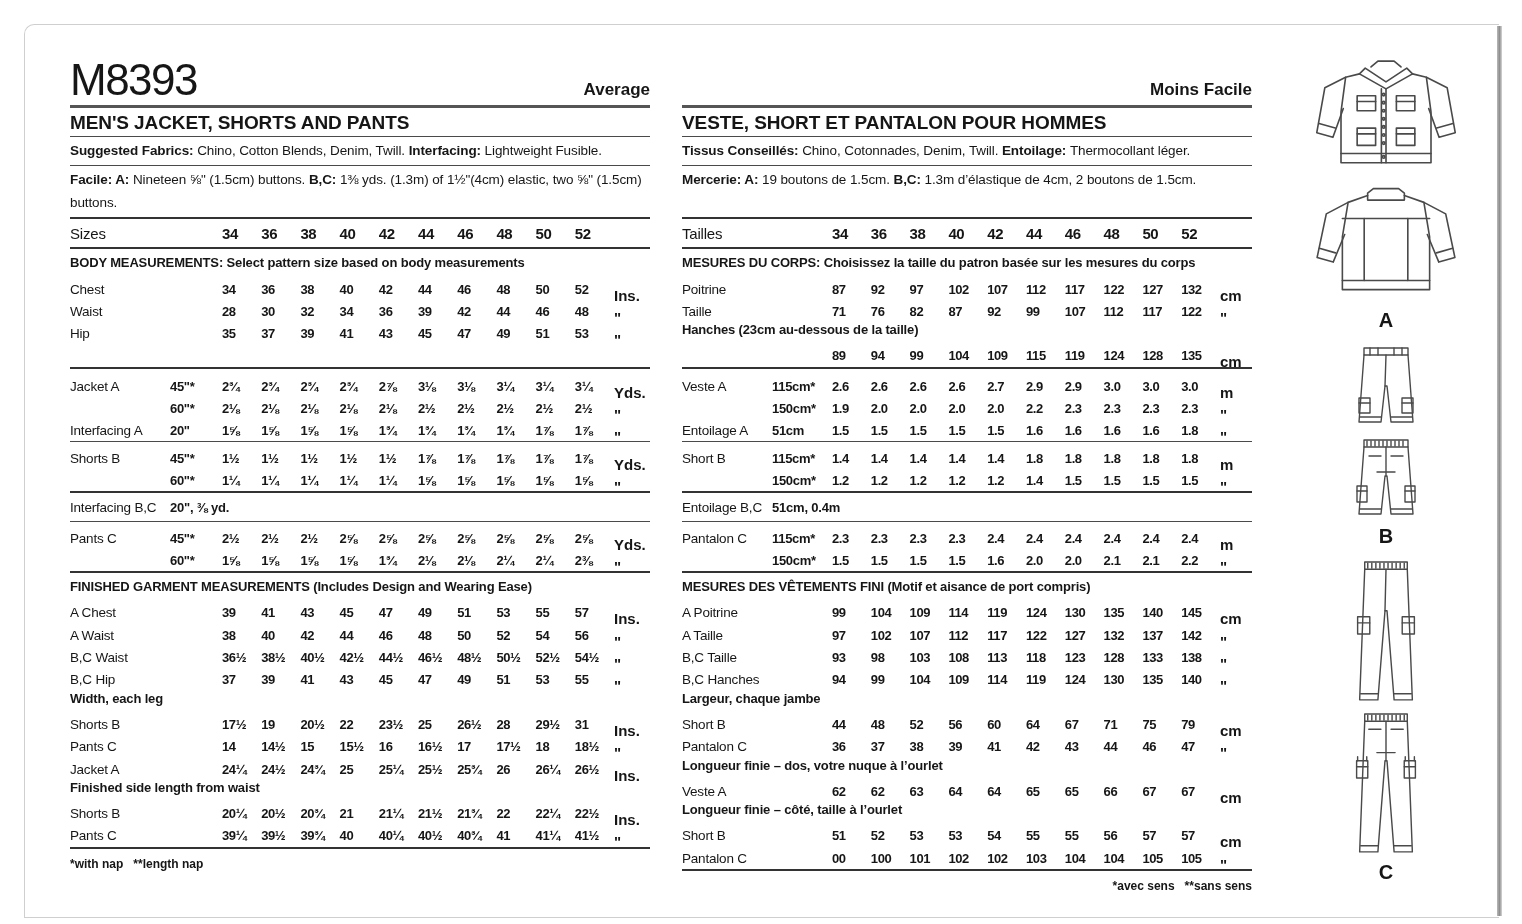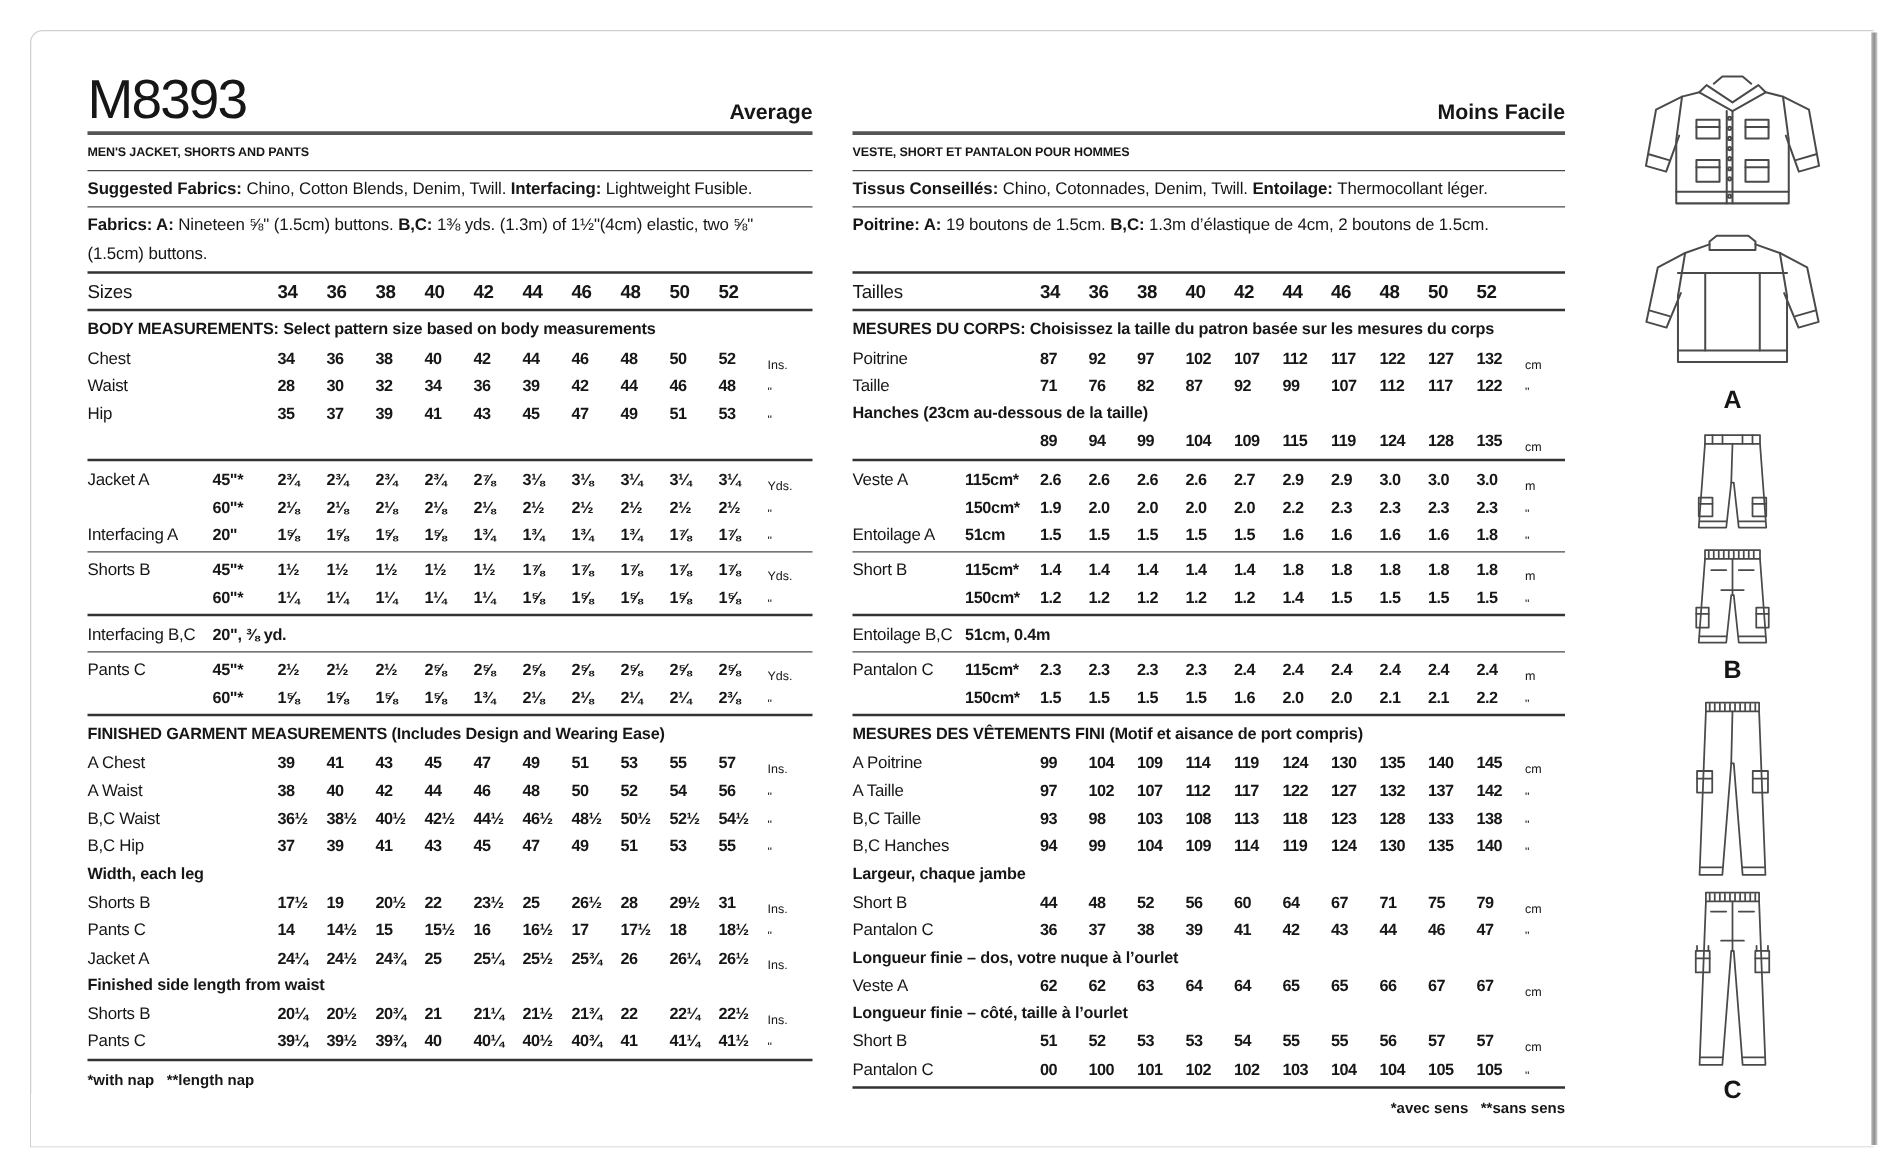--- a/index.html
+++ b/index.html
@@ -22,31 +22,31 @@
   .col{position:absolute;top:56px;}
   .col-en{left:70px;width:580px;}
   .col-fr{left:682px;width:570px;}
   .masthead{display:flex;justify-content:space-between;align-items:flex-end;height:44px;}
   .code{font-size:44px;font-weight:normal;letter-spacing:-1.5px;line-height:0.92;}
   .difficulty{font-size:17px;font-weight:bold;}
   .rule{border-top:1.6px solid #3d3d3d;margin:2px 0;}
   .rule-head{border-top:3px solid #555;margin:5px 0 4px 0;}
   .rule-thick{border-top:2.6px solid #333;margin:3px 0;}
   .rule-thin{border-top:1.6px solid #4a4a4a;margin:2px 0;}
-  .doc-title{font-size:10px;font-weight:bold;letter-spacing:-0.1px;line-height:22px;height:22px;}
+  .doc-title{font-size:19px;font-weight:bold;letter-spacing:-0.1px;line-height:22px;height:22px;}
   .textline{font-size:13.5px;line-height:23px;min-height:24px;letter-spacing:-0.1px;}
   .textline .b{font-weight:bold;}
   .notions{min-height:46px;}
   .trow{display:grid;height:22.3px;align-items:center;}
   .col-en .trow{grid-template-columns:100px 52px repeat(10,1fr) 36px;}
   .col-fr .trow{grid-template-columns:90px 60px repeat(10,1fr) 32px;}
   .tlabel{font-weight:normal;font-size:13.5px;letter-spacing:-0.2px;white-space:nowrap;}
   .twidth{font-size:13px;font-weight:bold;letter-spacing:-0.3px;white-space:nowrap;}
   .tval{font-size:13px;font-weight:bold;letter-spacing:-0.4px;white-space:nowrap;}
-  .tunit{font-size:10px;font-weight:normal;margin-top:12px;}
+  .tunit{font-size:15px;font-weight:bold;margin-top:12px;}
   .sizes-row .tlabel,.sizes-row .tval{font-size:15px;}
   .subhead{font-size:13px;font-weight:bold;line-height:22.3px;height:22.3px;white-space:nowrap;letter-spacing:-0.15px;}
   .tnote{font-size:13px;font-weight:bold;letter-spacing:-0.2px;}
   .spacer{height:22.3px;}
   .footnote{font-size:12px;font-weight:bold;margin-top:8px;white-space:pre;}
   .footnote.right{text-align:right;}
   .figs{
     position:absolute;left:1300px;top:56px;width:172px;
     display:flex;flex-direction:column;align-items:center;
   }
@@ -63,21 +63,21 @@
 <div class="col col-en">
   <div class="masthead">
     <div class="code">M8393</div>
     <div class="difficulty">Average</div>
   </div>
   <div class="rule rule-head"></div>
   <div class="doc-title">MEN'S JACKET, SHORTS AND PANTS</div>
   <div class="rule rule-thin"></div>
   <div class="textline"><span class="b">Suggested Fabrics: </span><span>Chino, Cotton Blends, Denim, Twill. </span><span class="b">Interfacing: </span><span>Lightweight Fusible.</span></div>
   <div class="rule rule-thin"></div>
-  <div class="textline notions"><span class="b">Fabrics: A: </span><span>Nineteen ⅝" (1.5cm) buttons. </span><span class="b">B,C: </span><span>1⅜ yds. (1.3m) of 1½"(4cm) elastic, two ⅝" (1.5cm) buttons.</span></div>
+  <div class="textline notions"><span class="b">Facile: A: </span><span>Nineteen ⅝" (1.5cm) buttons. </span><span class="b">B,C: </span><span>1⅜ yds. (1.3m) of 1½"(4cm) elastic, two ⅝" (1.5cm) buttons.</span></div>
   <div>
       <div class="rule rule-thick"></div>
       <div class="trow sizes-row">
         <div class="tlabel">Sizes</div>
         <div class="twidth"></div>
         <div class="tval">34</div>
         <div class="tval">36</div>
         <div class="tval">38</div>
         <div class="tval">40</div>
         <div class="tval">42</div>
@@ -396,21 +396,21 @@
 <div class="col col-fr">
   <div class="masthead">
     <div></div>
     <div class="difficulty">Moins Facile</div>
   </div>
   <div class="rule rule-head"></div>
   <div class="doc-title">VESTE, SHORT ET PANTALON POUR HOMMES</div>
   <div class="rule rule-thin"></div>
   <div class="textline"><span class="b">Tissus Conseillés: </span><span>Chino, Cotonnades, Denim, Twill. </span><span class="b">Entoilage: </span><span>Thermocollant léger.</span></div>
   <div class="rule rule-thin"></div>
-  <div class="textline notions"><span class="b">Poitrine: A: </span><span>19 boutons de 1.5cm. </span><span class="b">B,C: </span><span>1.3m d’élastique de 4cm, 2 boutons de 1.5cm.</span></div>
+  <div class="textline notions"><span class="b">Mercerie: A: </span><span>19 boutons de 1.5cm. </span><span class="b">B,C: </span><span>1.3m d’élastique de 4cm, 2 boutons de 1.5cm.</span></div>
   <div>
       <div class="rule rule-thick"></div>
       <div class="trow sizes-row">
         <div class="tlabel">Tailles</div>
         <div class="twidth"></div>
         <div class="tval">34</div>
         <div class="tval">36</div>
         <div class="tval">38</div>
         <div class="tval">40</div>
         <div class="tval">42</div>

